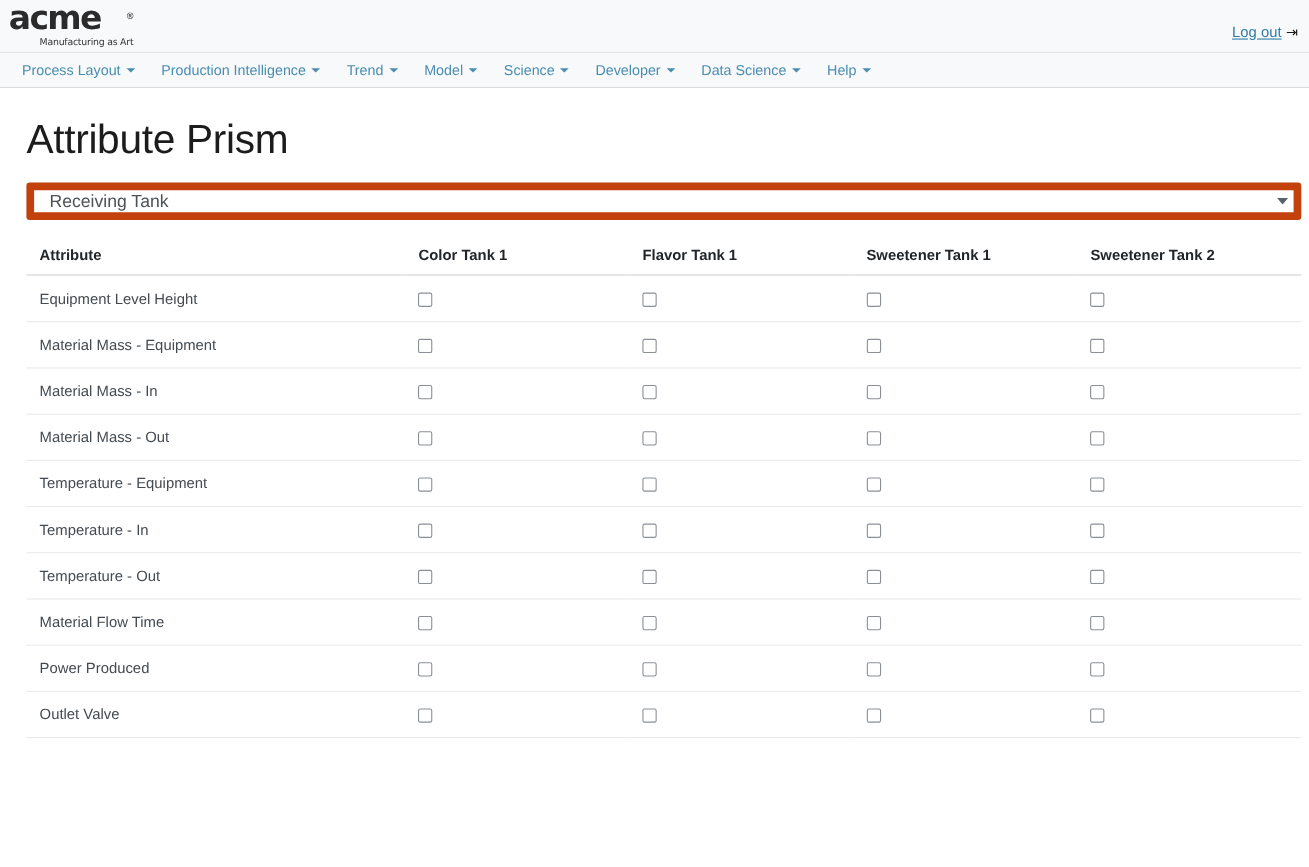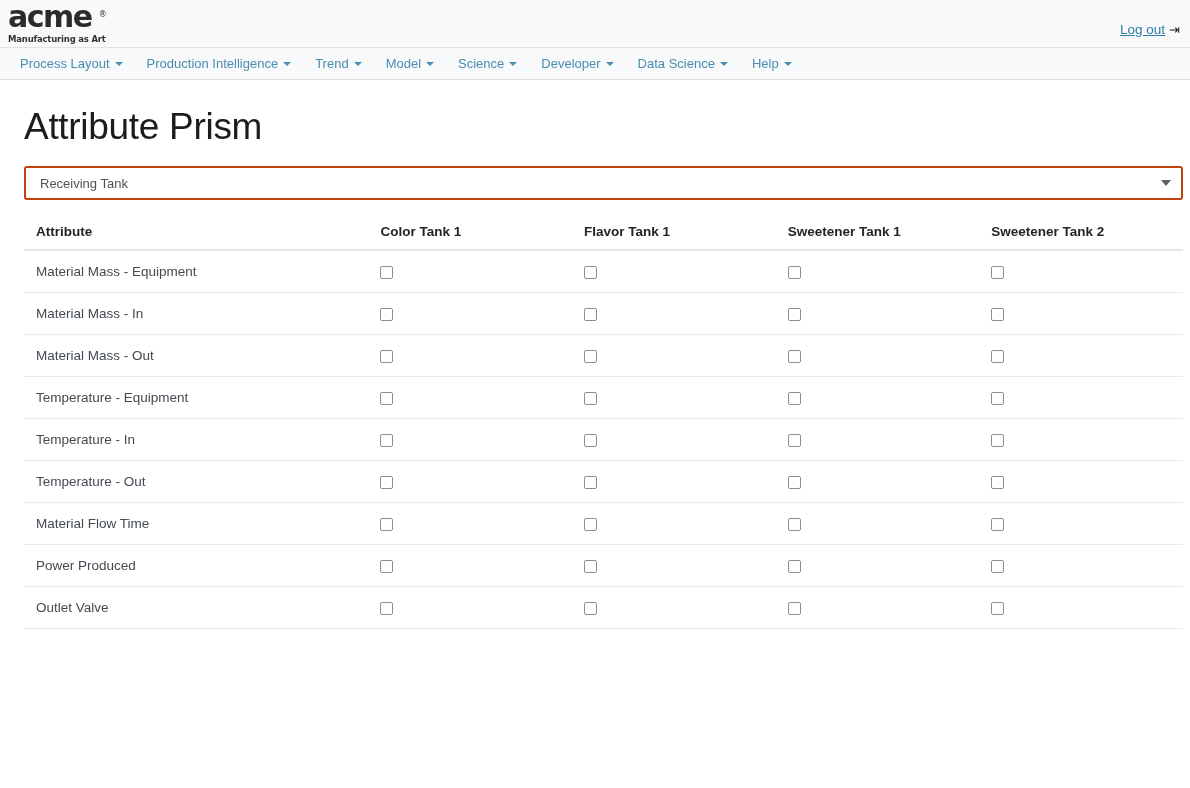--- a/index.html
+++ b/index.html
@@ -44,26 +44,27 @@
     position: absolute;
     top: -2px;
     right: -1px;
     font-size: 8px;
     font-weight: normal;
     letter-spacing: 0;
   }
   .brand-tag {
     display: block;
     font-family: "DejaVu Sans", sans-serif;
-    font-weight: bold;
+    font-weight: normal;
     font-size: 8.5px;
     color: #333;
     line-height: 12px;
     letter-spacing: -0.2px;
     margin-top: 1px;
+    margin-left: 28px;
   }
 
   .logout-wrap {
     padding-right: 10px;
     display: flex;
     align-items: center;
     gap: 4px;
     font-size: 13.5px;
     margin-top: 12px;
   }
@@ -115,25 +116,25 @@
 
   .select-wrap {
     position: relative;
     width: 1159px;
     margin-bottom: 14px;
   }
   .tank-select {
     width: 100%;
     height: 34px;
     padding: 0 30px 0 14px;
-    font-size: 13px;
+    font-size: 16px;
     font-family: "Liberation Sans", sans-serif;
     color: #4d5259;
     background: #ffffff;
-    border: 2px solid #c2410c;
+    border: 7px solid #c2410c;
     border-radius: 3px;
     appearance: none;
     -webkit-appearance: none;
     cursor: pointer;
   }
   .select-chevron {
     position: absolute;
     right: 12px;
     top: 50%;
     transform: translateY(-50%);
@@ -261,20 +262,27 @@
       <tr id="thead-row">
           <th>Attribute</th>
           <th>Color Tank 1</th>
           <th>Flavor Tank 1</th>
           <th>Sweetener Tank 1</th>
           <th>Sweetener Tank 2</th>
         </tr>
     </thead>
     <tbody id="tbody">
         <tr>
+          <td>Equipment Level Height</td>
+          <td><input type="checkbox" class="chk" style=""></td>
+          <td><input type="checkbox" class="chk" style=""></td>
+          <td><input type="checkbox" class="chk" style=""></td>
+          <td><input type="checkbox" class="chk" style=""></td>
+        </tr>
+        <tr>
           <td>Material Mass - Equipment</td>
           <td><input type="checkbox" class="chk" style=""></td>
           <td><input type="checkbox" class="chk" style=""></td>
           <td><input type="checkbox" class="chk" style=""></td>
           <td><input type="checkbox" class="chk" style=""></td>
         </tr>
         <tr>
           <td>Material Mass - In</td>
           <td><input type="checkbox" class="chk" style=""></td>
           <td><input type="checkbox" class="chk" style=""></td>

